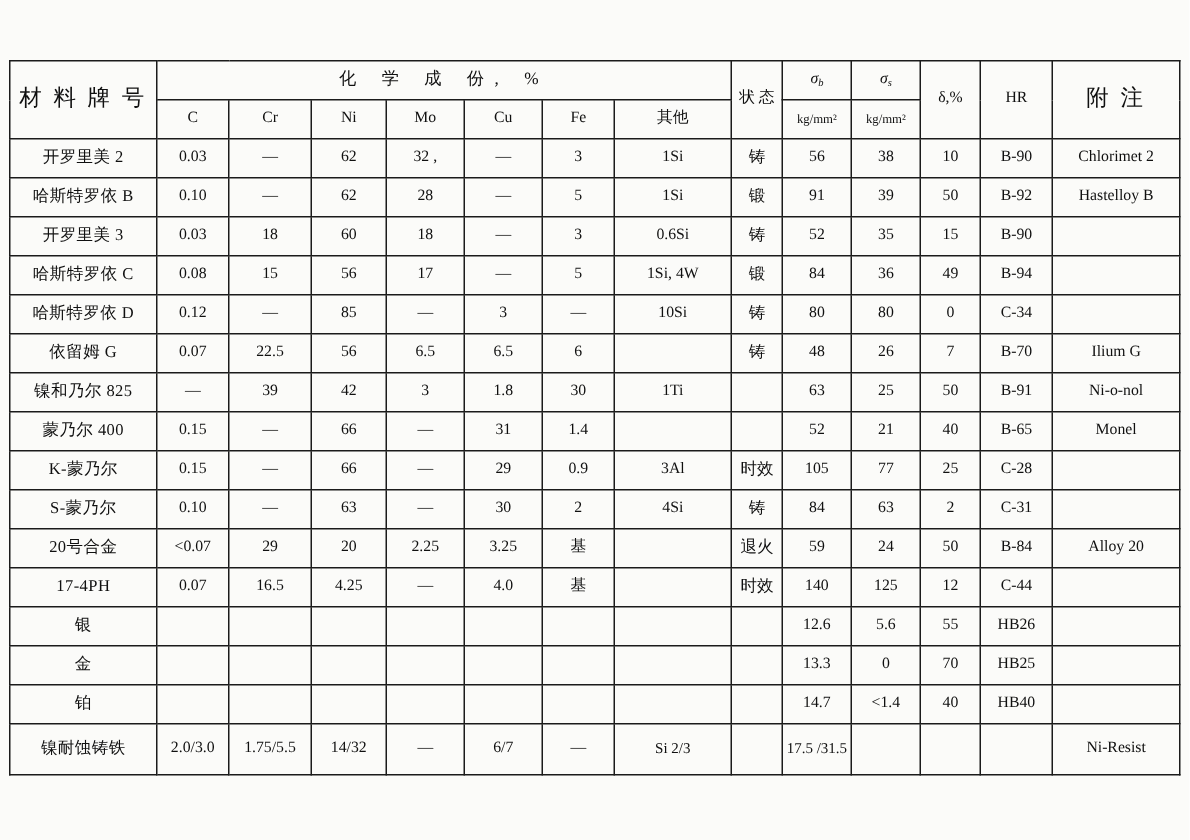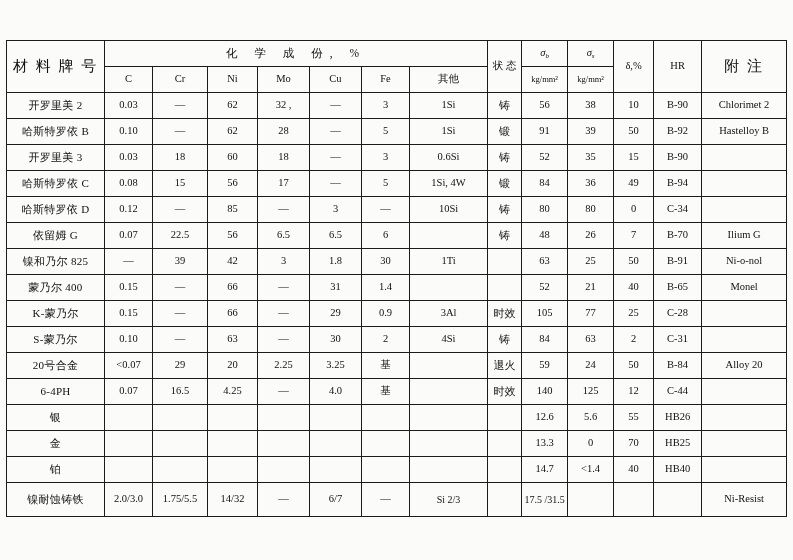--- a/index.html
+++ b/index.html
@@ -331,21 +331,21 @@
             <td>基</td>
             <td></td>
             <td class="state">退火</td>
             <td>59</td>
             <td>24</td>
             <td>50</td>
             <td>B-84</td>
             <td class="note">Alloy 20</td>
           </tr>
           <tr>
-            <td class="matname">6-4PH</td>
+            <td class="matname">17-4PH</td>
             <td>0.07</td>
             <td>16.5</td>
             <td>4.25</td>
             <td>—</td>
             <td>4.0</td>
             <td>基</td>
             <td></td>
             <td class="state">时效</td>
             <td>140</td>
             <td>125</td>

